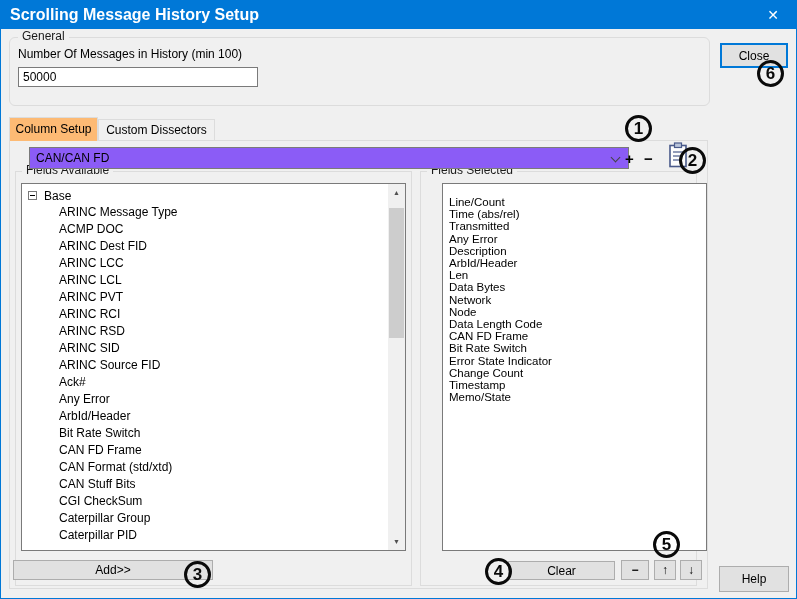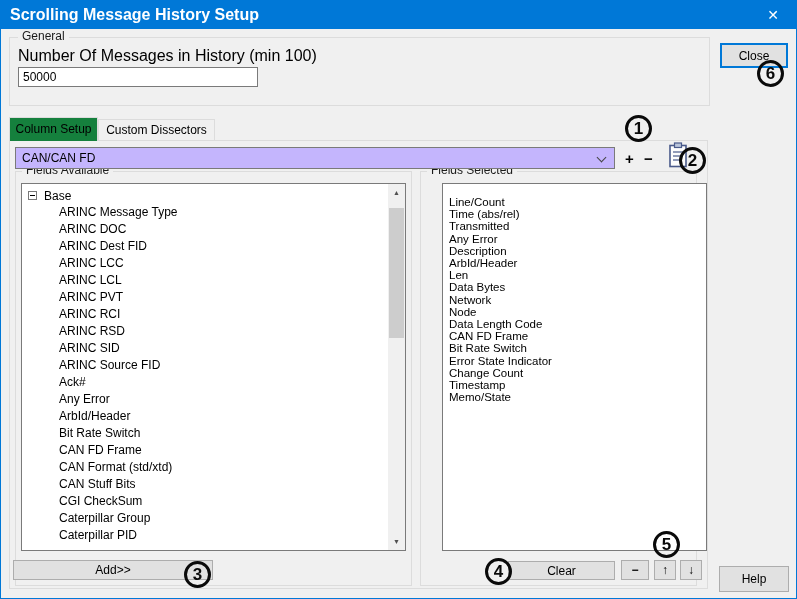--- a/index.html
+++ b/index.html
@@ -3,29 +3,29 @@
 <meta charset="utf-8">
 <style>
   html,body{margin:0;padding:0;background:#d8d8d8;}
   *{box-sizing:border-box;font-family:"Liberation Sans",sans-serif;}
   .window{position:relative;width:797px;height:599px;background:#f0f0f0;border:1px solid #0078d7;overflow:hidden;}
   .titlebar{position:absolute;left:0;top:0;width:100%;height:28px;background:#0078d7;color:#fff;}
   .titlebar .title{position:absolute;left:9px;top:0;line-height:28px;font-size:16px;font-weight:bold;}
   .titlebar .xbtn{position:absolute;right:0;top:0;width:46px;height:28px;text-align:center;line-height:28px;font-size:14px;color:#fff;cursor:default;}
   .groupbox{position:absolute;border:1px solid #dcdcdc;}
   .grouplabel{position:absolute;top:-9px;left:8px;background:#f0f0f0;padding:0 4px;font-size:12px;color:#1a1a1a;white-space:nowrap;}
-  .statictext{position:absolute;font-size:16px;color:#000;white-space:nowrap;}
+  .statictext{position:absolute;font-size:12px;color:#000;white-space:nowrap;}
   .textinput{position:absolute;border:1px solid #7a7a7a;background:#fff;font-size:12px;padding:1px 4px;height:20px;}
   .btn{position:absolute;background:#e1e1e1;border:1px solid #adadad;font-size:12px;text-align:center;color:#000;display:flex;align-items:center;justify-content:center;cursor:default;}
   .btn.default{border:1px solid #0078d7;box-shadow:inset 0 0 0 1px #0078d7;}
   .tab{position:absolute;font-size:12px;text-align:center;border:1px solid #dcdcdc;border-bottom:none;cursor:default;}
-  .tab.active{background:#15803d;z-index:3;}
+  .tab.active{background:#fdba74;z-index:3;}
   .tab.inactive{background:#f0f0f0;z-index:1;}
   .tabpanel{position:absolute;left:8px;top:139px;width:699px;height:449px;border:1px solid #dcdcdc;background:#f0f0f0;z-index:0;}
-  .dropdown{position:absolute;left:14px;top:146px;width:600px;height:22px;background:#c4b5fd;border:1px solid #7a7a7a;font-size:12px;line-height:20px;padding-left:6px;z-index:2;}
+  .dropdown{position:absolute;left:28px;top:146px;width:600px;height:22px;background:#8b5cf6;border:1px solid #7a7a7a;font-size:12px;line-height:20px;padding-left:6px;z-index:2;}
   .chev{position:absolute;right:9px;top:6px;width:7px;height:7px;border-right:1.4px solid #444;border-bottom:1.4px solid #444;transform:rotate(45deg);}
   .miniglyph{position:absolute;width:17px;height:17px;display:flex;align-items:center;justify-content:center;font-weight:bold;font-size:15px;color:#000;cursor:default;z-index:2;}
   .listbox{position:absolute;background:#fff;border:1px solid #7a7a7a;overflow:hidden;z-index:2;}
   .tree{position:absolute;left:0;top:3px;right:17px;}
   .tree-root{display:flex;align-items:center;height:17px;font-size:12px;}
   .expander{width:9px;height:9px;border:1px solid #787878;background:#fff;margin-left:6px;position:relative;flex:0 0 auto;}
   .expander::after{content:"";position:absolute;left:1px;top:3px;width:5px;height:1px;background:#000;}
   .tree-root .lbl{margin-left:7px;}
   .tree-item{height:17px;line-height:17px;font-size:12px;padding-left:37px;white-space:nowrap;}
   .scrollbar{position:absolute;right:0;top:0;width:17px;height:100%;background:#f0f0f0;z-index:3;}
@@ -41,21 +41,21 @@
 </head>
 <body>
 
 <div class="window">
 
   <div class="titlebar">
     <span class="title">Scrolling Message History Setup</span>
     <span class="xbtn">✕</span>
   </div>
 
-  <div class="groupbox" style="left:8px;top:36px;width:701px;height:69px;">
+  <div class="groupbox" style="left:8px;top:36px;width:701px;height:69px;border-radius:6px;">
     <span class="grouplabel">General</span>
     <span class="statictext" style="left:8px;top:9px;">Number Of Messages in History (min 100)</span>
     <input class="textinput" style="left: 8px; top: 29px; width: 240px;" value="50000">
   </div>
 
   <div class="btn default" style="left:719px;top:42px;width:68px;height:25px;">Close</div>
 
   <div class="tab active" style="left:8px;top:116px;width:89px;height:24px;line-height:23px;">Column Setup</div>
   <div class="tab inactive" style="left:97px;top:118px;width:117px;height:21px;line-height:20px;">Custom Dissectors</div>
 
@@ -84,21 +84,21 @@
   </div>
 
   <div class="listbox" style="left:20px;top:182px;width:385px;height:368px;">
     <div class="tree">
       <div class="tree-root">
         <span class="expander"></span>
         <span class="lbl">Base</span>
       </div>
       <div>
           <div class="tree-item">ARINC Message Type</div>
-          <div class="tree-item">ARINC DOC</div>
+          <div class="tree-item">ACMP DOC</div>
           <div class="tree-item">ARINC Dest FID</div>
           <div class="tree-item">ARINC LCC</div>
           <div class="tree-item">ARINC LCL</div>
           <div class="tree-item">ARINC PVT</div>
           <div class="tree-item">ARINC RCI</div>
           <div class="tree-item">ARINC RSD</div>
           <div class="tree-item">ARINC SID</div>
           <div class="tree-item">ARINC Source FID</div>
           <div class="tree-item">Ack#</div>
           <div class="tree-item">Any Error</div>

